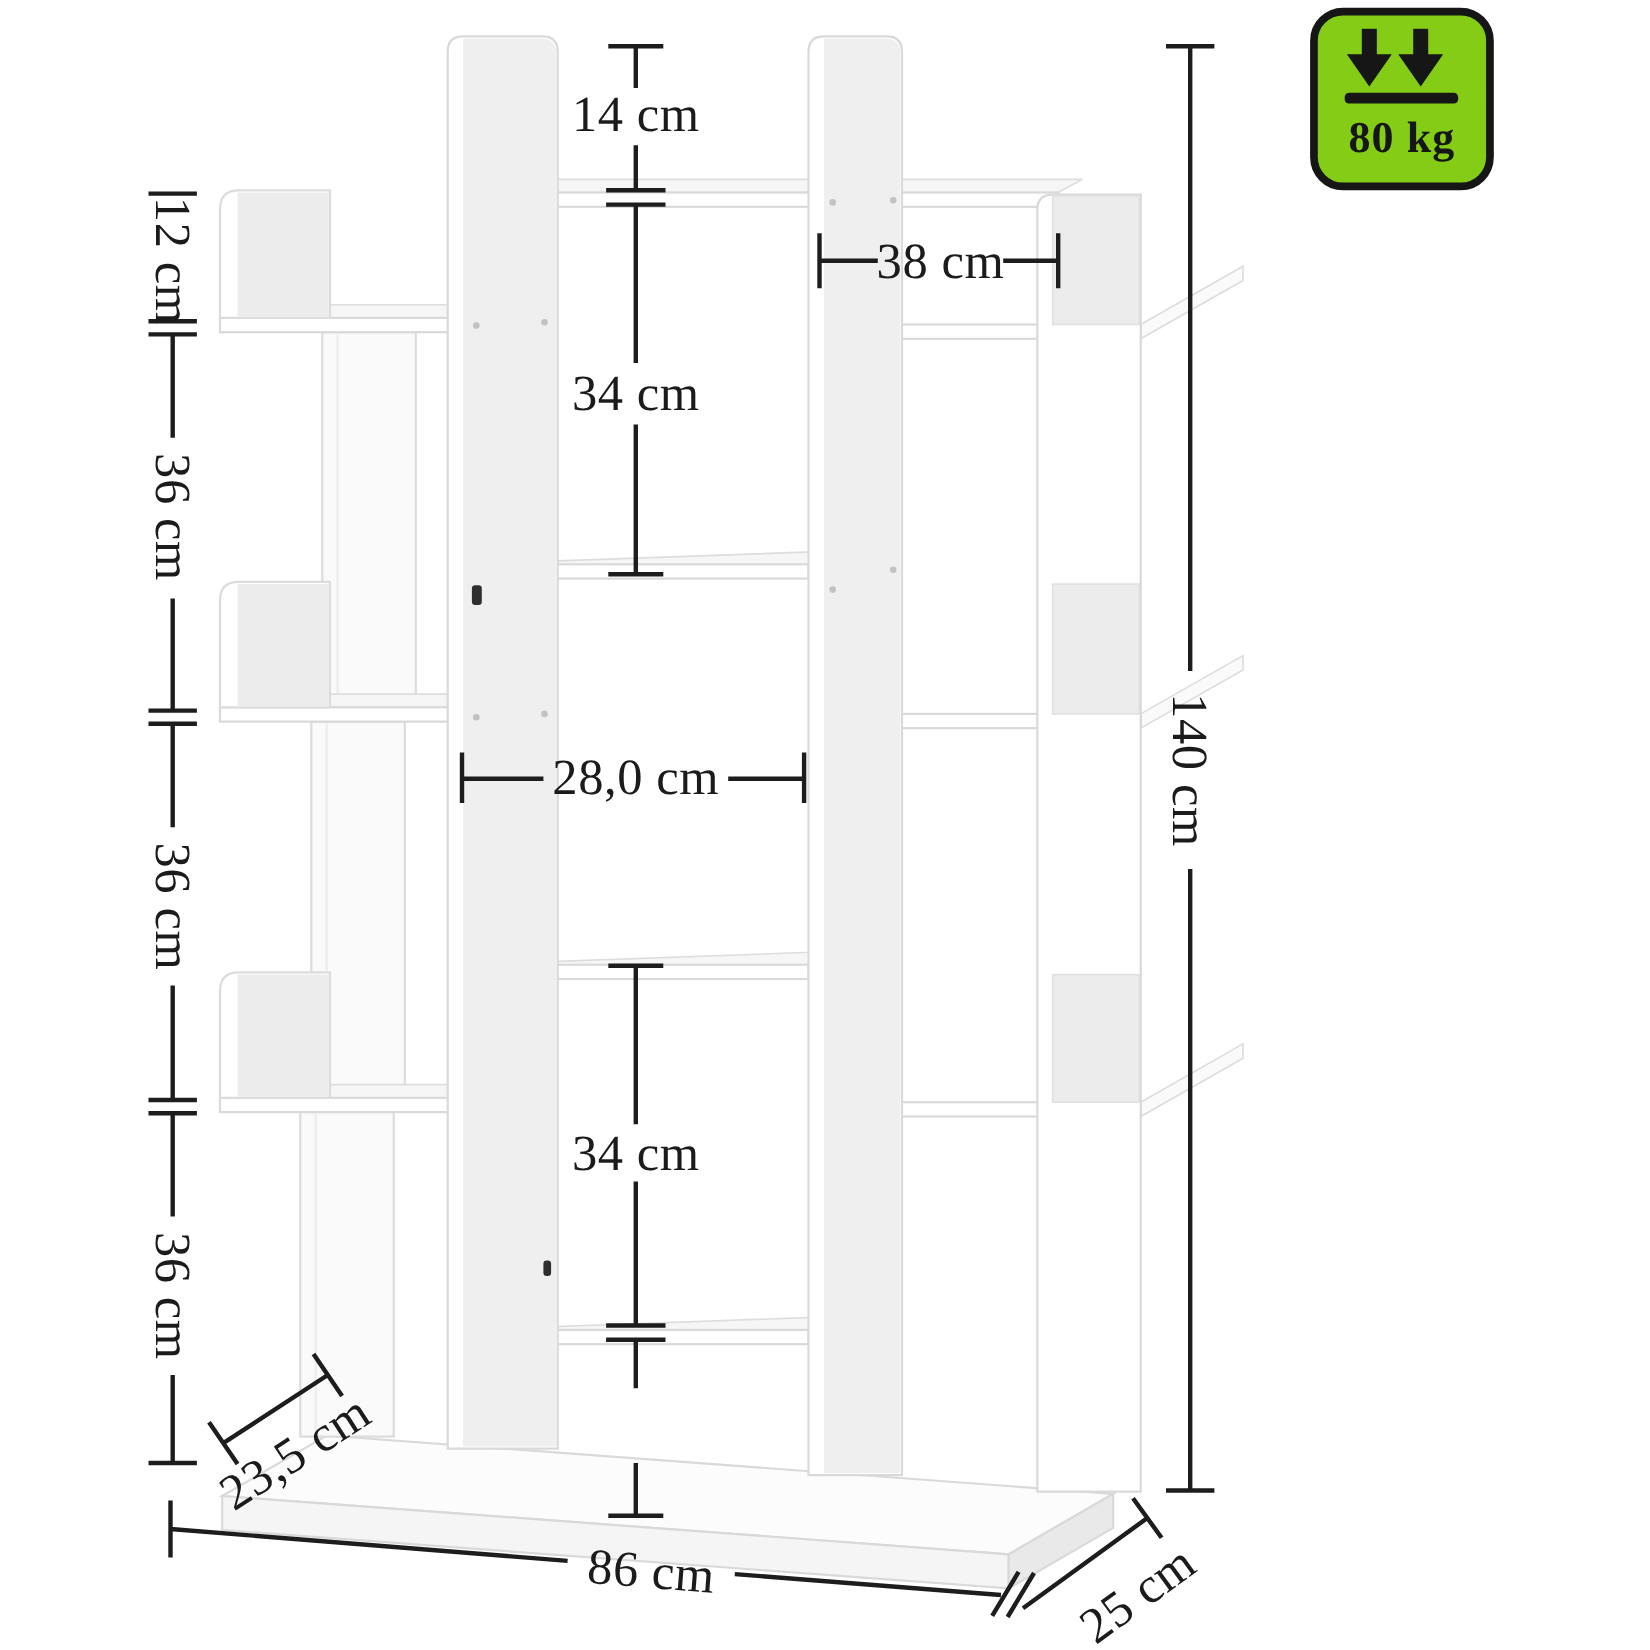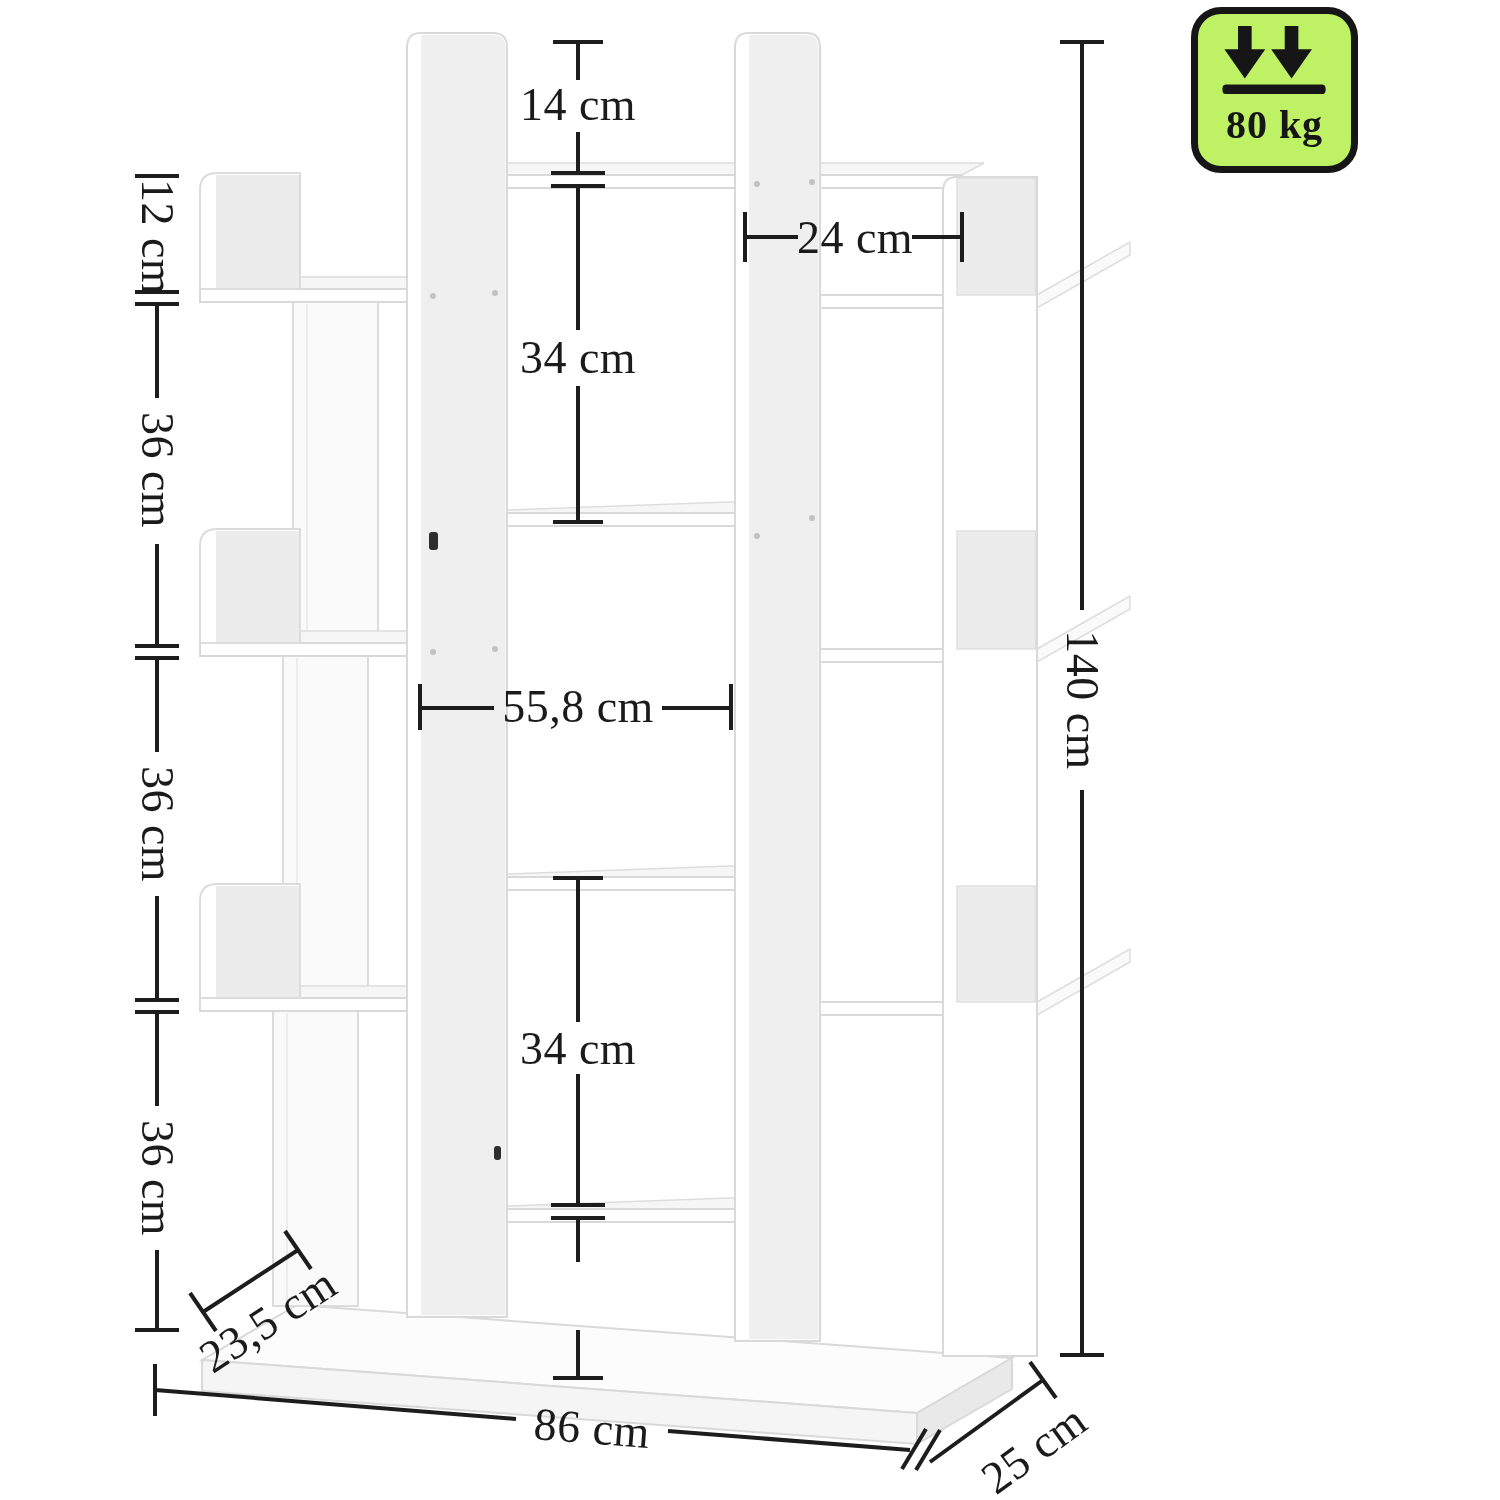--- a/index.html
+++ b/index.html
@@ -14,21 +14,21 @@
     font-weight:500;
     color:#1b1b1b;
     letter-spacing:0.5px;
     white-space:nowrap;
     transform:translate(-50%,-50%);
   }
   .badge{
     position:absolute;left:1191px;top:7px;width:167px;height:166px;
     border:7px solid #161616;border-radius:30px;box-sizing:border-box;
     display:flex;flex-direction:column;align-items:center;justify-content:flex-start;
-    padding-top:12px;background:#bef264;
+    padding-top:12px;background:#84cc16;
   }
   .badge-text{
     font-size:40px;font-weight:700;color:#161616;margin-top:3px;letter-spacing:1px;
   }
 </style>
 </head>
 <body>
 
 <div class="canvas">
 
@@ -136,25 +136,25 @@
   <div class="dim" style="left:578px;top:104px;">14 cm</div>
 
   <div class="dim" style="left:157px;top:237px;transform:translate(-50%,-50%) rotate(90deg);">12 cm</div>
 
   <div class="dim" style="left:157px;top:470px;transform:translate(-50%,-50%) rotate(90deg);">36 cm</div>
 
   <div class="dim" style="left:157px;top:824px;transform:translate(-50%,-50%) rotate(90deg);">36 cm</div>
 
   <div class="dim" style="left:157px;top:1178px;transform:translate(-50%,-50%) rotate(90deg);">36 cm</div>
 
-  <div class="dim" style="left:855px;top:237px;">24 cm</div>
+  <div class="dim" style="left:855px;top:237px;">38 cm</div>
 
   <div class="dim" style="left:578px;top:357px;">34 cm</div>
 
-  <div class="dim" style="left:578px;top:706px;">55,8 cm</div>
+  <div class="dim" style="left:578px;top:706px;">28,0 cm</div>
 
   <div class="dim" style="left:578px;top:1048px;">34 cm</div>
 
 
   <div class="dim" style="left:1082px;top:700px;transform:translate(-50%,-50%) rotate(90deg);">140 cm</div>
 
   <div class="dim" style="left:268px;top:1320px;transform:translate(-50%,-50%) rotate(-33deg);">23,5 cm</div>
 
   <div class="dim" style="left:592px;top:1428px;transform:translate(-50%,-50%) rotate(4.5deg);">86 cm</div>
 

